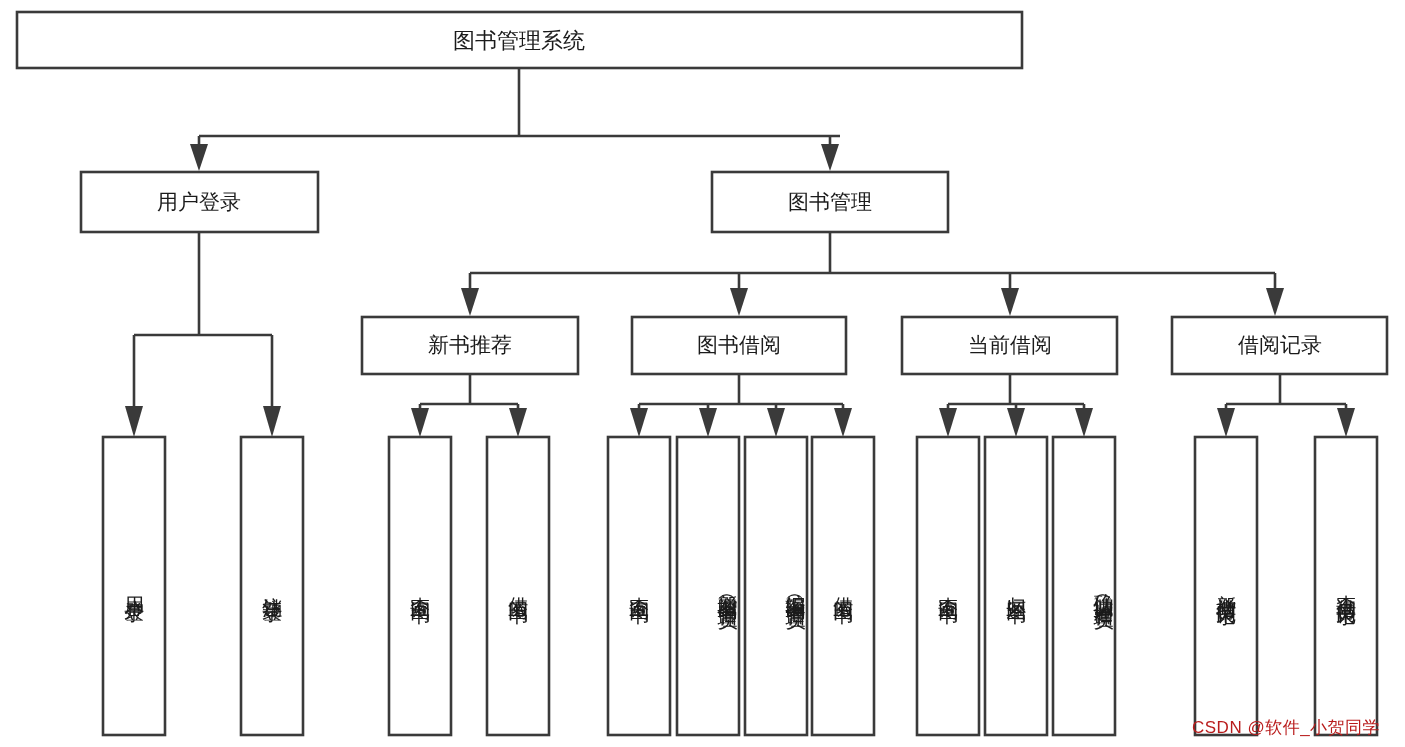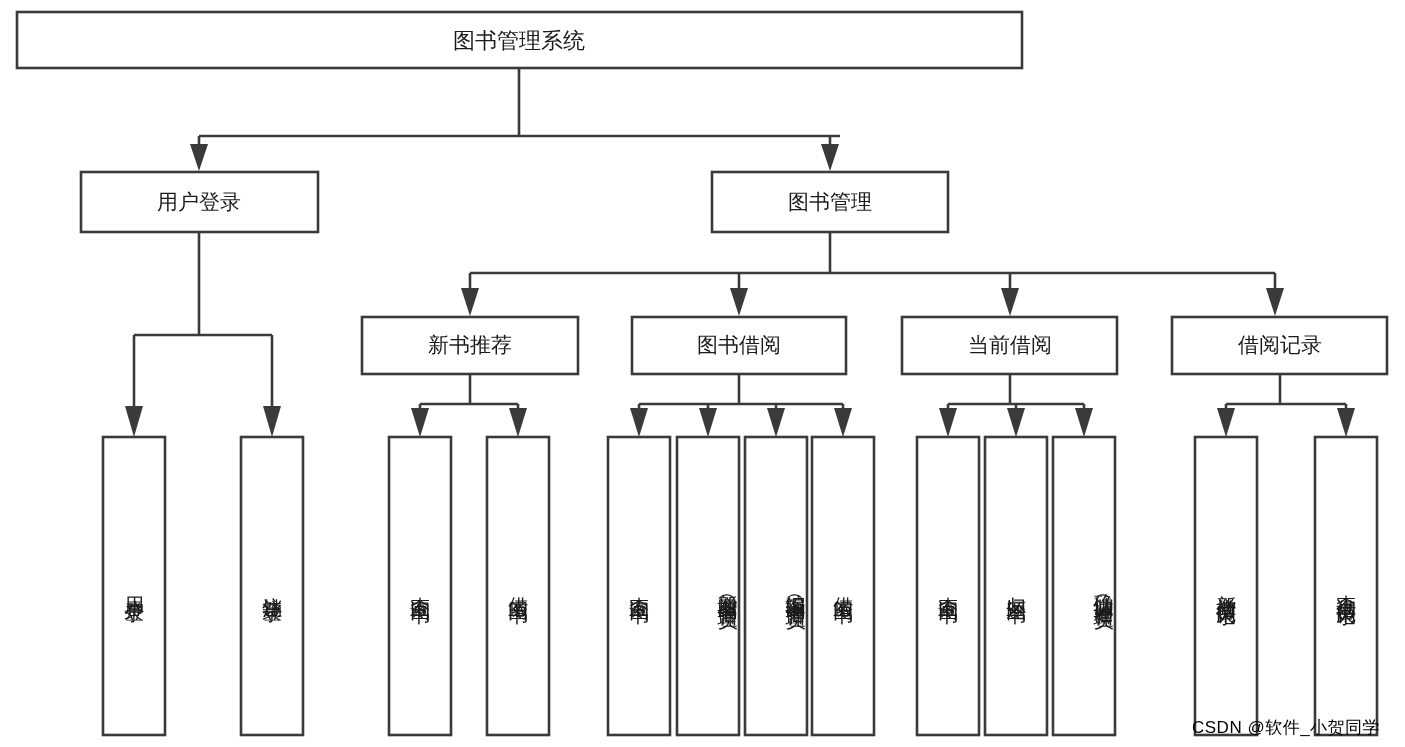--- a/index.html
+++ b/index.html
@@ -69,21 +69,21 @@
     align-items: center;
     justify-content: center;
     text-align: center;
     white-space: nowrap;
     pointer-events: none;
   }
   .watermark {
     position: absolute;
     font-family: "Liberation Sans", "DejaVu Sans", sans-serif;
     font-size: 17px;
-    color: #000000;
+    color: #b91c1c;
     white-space: nowrap;
     letter-spacing: 0.5px;
   }
 </style>
 </head>
 <body>
 
 <div id="diagram-root">
 
   <svg class="diagram-canvas" viewBox="0 0 1405 747">

